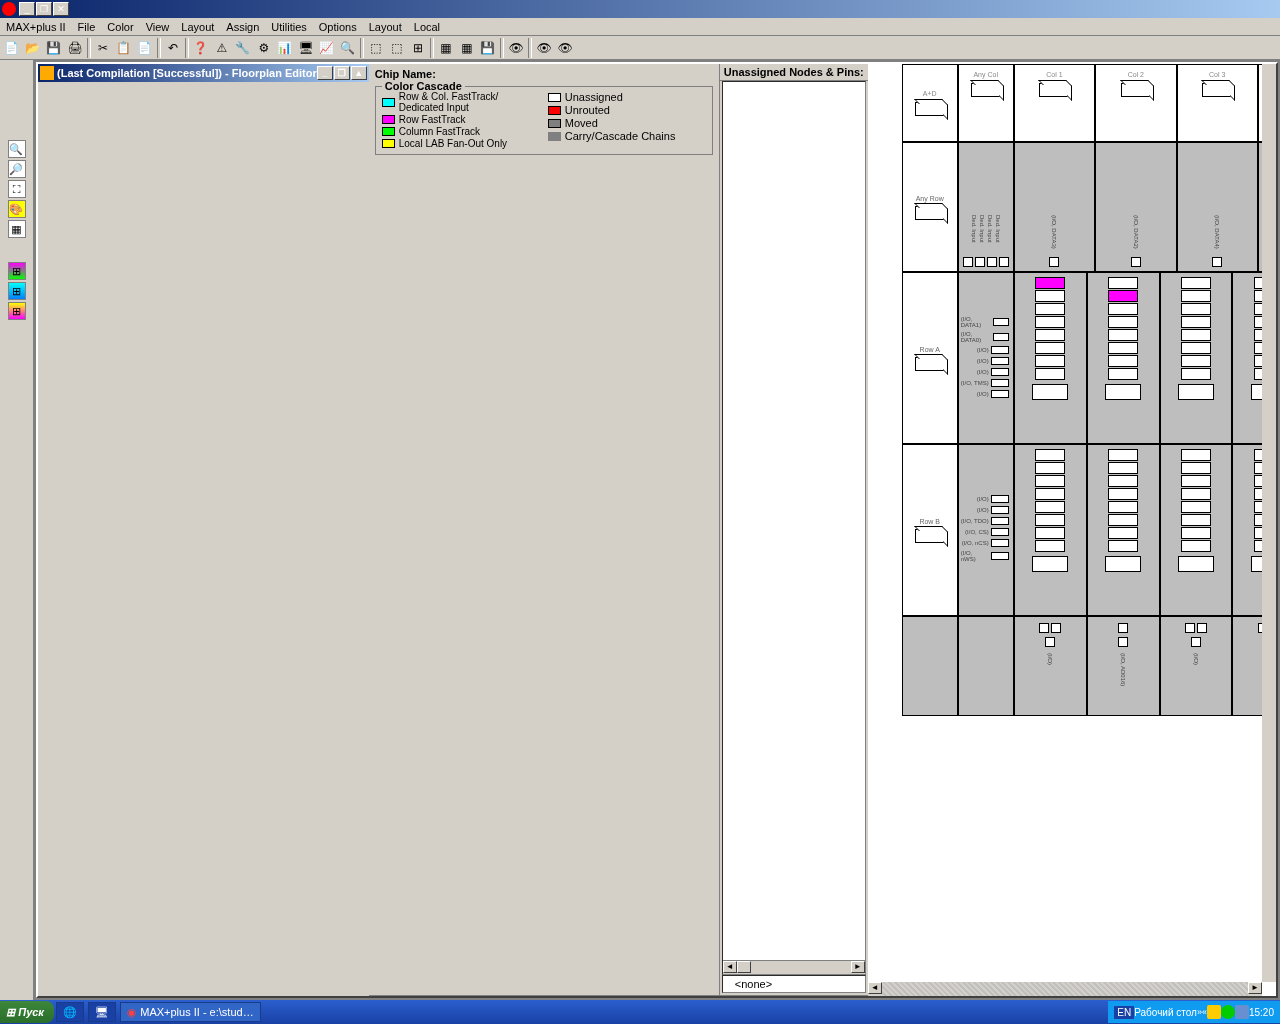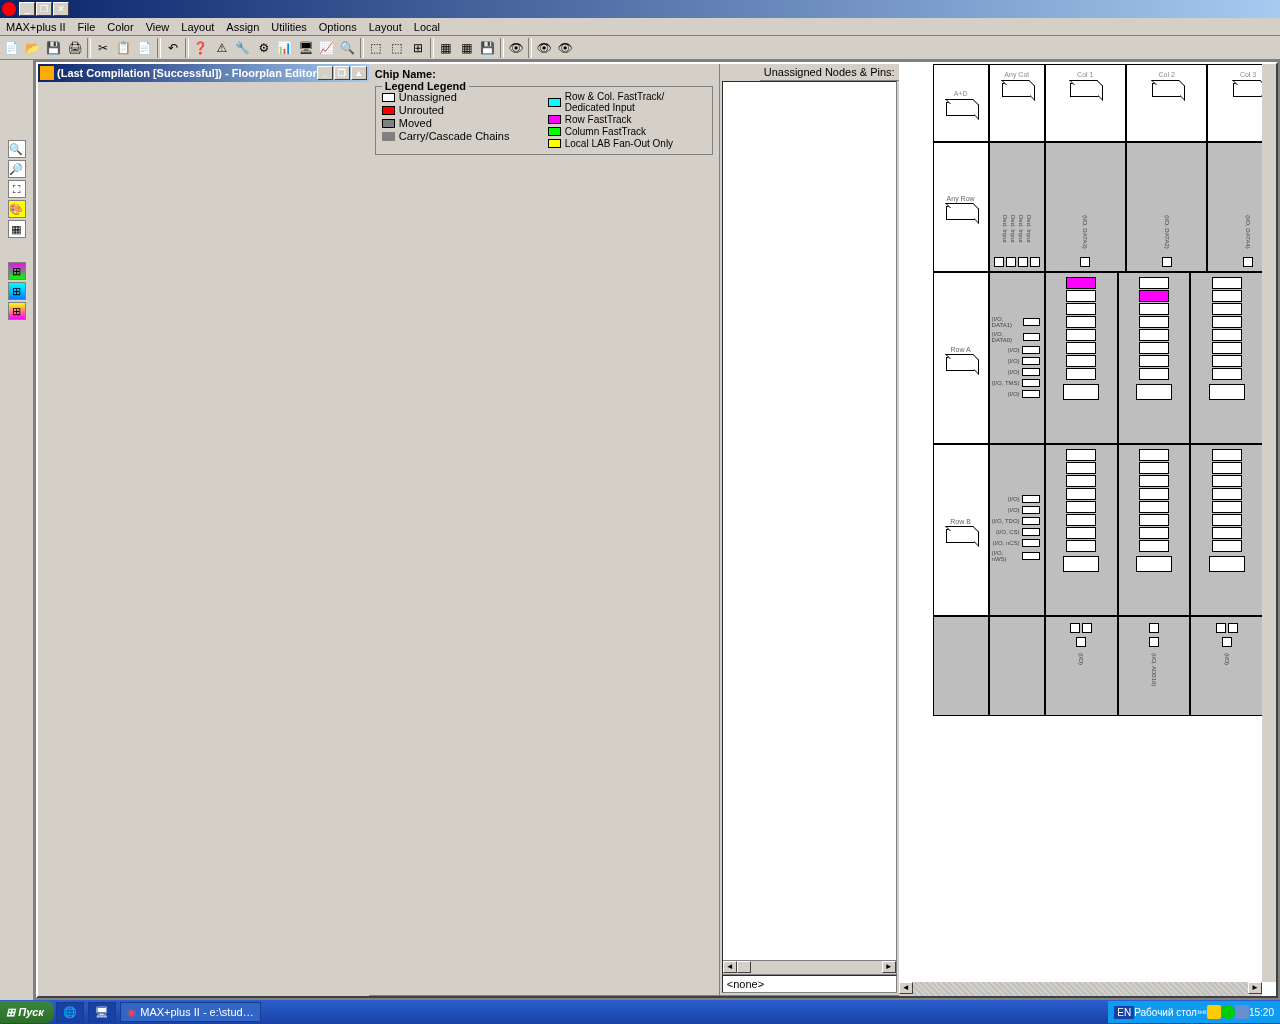--- a/index.html
+++ b/index.html
@@ -45,25 +45,25 @@
 
 .legend { border:1px solid #808080; padding:4px 6px; position:relative; }
 .legend .title { position:absolute; top:-7px; left:6px; background:#d4d0c8; padding:0 3px; font-weight:bold; font-size:11px; }
 .legendcols { display:flex; gap:8px; }
 .legendcol { flex:1; }
 .legrow { display:flex; align-items:center; gap:4px; margin-bottom:1px; font-size:11px; }
 .sw { width:13px; height:9px; border:1px solid #000; flex-shrink:0; }
 .sw.arrow { border:none; width:13px; height:9px; position:relative; background:#808080; }
 
 .rightconfig { flex:1; display:flex; flex-direction:column; border-left:1px solid #808080; }
-.rchdr { background:#d4d0c8; border-bottom:1px solid #808080; padding:2px 4px; font-weight:normal; font-size:11px;margin-left:40px; }
+.rchdr { background:#d4d0c8; border-bottom:1px solid #808080; padding:2px 4px; font-weight:bold; font-size:11px; }
 .rcbody { flex:1; background:#fff; border:1px inset #808080; margin:0 2px; min-height:50px; position:relative; }
 .rcbody .hscroll { position:absolute; bottom:0; left:0; right:0; height:14px; background:#d4d0c8; border-top:1px solid #808080; display:flex; }
 .sbtn { width:14px; height:12px; background:#d4d0c8; border:1px solid #fff; border-right-color:#404040; border-bottom-color:#404040; font-size:8px; text-align:center; }
-.rcsel { background:#fff; border:1px inset #808080; margin:0 2px 2px; padding:2px 4px; font-size:11px; }
+.rcsel { background:#fff; border:1px inset #808080; margin:0 2px 2px; padding:2px 12px; font-size:11px; }
 
 
 .fpwrap { flex:1; position:relative; overflow:hidden; background:#fff; }
 .fpcanvas { position:absolute; inset:0; overflow:hidden; }
 .fpgrid { background:#b0b0b0; position:absolute; left:34px; top:0; width:1170px; }
 
 
 .fphdrrow { display:flex; background:#bebebe; }
 .fpcornercell { width:56px; background:#fff; border:1px solid #000; }
 .fpcolcell { flex:1; background:#fff; border:1px solid #000; padding:6px 4px 8px; text-align:center; position:relative; }
@@ -201,56 +201,56 @@
         <div class="winbtn">▲</div>
       </div>
     </div>
 
     <div class="configarea">
       <div class="leftconfig">
         <div class="chiprow">
           <label>Chip Name:</label>
         </div>
         <div class="legend">
-          <span class="title">Legend Legend</span>
+          <span class="title">Color Cascade</span>
           <div class="legendcols">
+            <div class="legendcol" id="leg-right">
+                <div class="legrow">
+                  <div class="sw" style="background: rgb(0, 255, 255);"></div>
+                  <span style="font-size: 10px;">Row &amp; Col. FastTrack/ Dedicated Input</span>
+                </div>
+                <div class="legrow">
+                  <div class="sw" style="background: rgb(255, 0, 255);"></div>
+                  <span style="font-size: 10px;">Row FastTrack</span>
+                </div>
+                <div class="legrow">
+                  <div class="sw" style="background: rgb(0, 255, 0);"></div>
+                  <span style="font-size: 10px;">Column FastTrack</span>
+                </div>
+                <div class="legrow">
+                  <div class="sw" style="background: rgb(255, 255, 0);"></div>
+                  <span style="font-size: 10px;">Local LAB Fan-Out Only</span>
+                </div>
+              </div>
             <div class="legendcol" id="leg-left">
                 <div class="legrow">
                   <div class="sw" style="background: rgb(255, 255, 255);"></div>
                   <span>Unassigned</span>
                 </div>
                 <div class="legrow">
                   <div class="sw" style="background: rgb(255, 0, 0);"></div>
                   <span>Unrouted</span>
                 </div>
                 <div class="legrow">
                   <div class="sw" style="background: rgb(128, 128, 128);"></div>
                   <span>Moved</span>
                 </div>
                 <div class="legrow">
                   <div class="sw arrow"></div>
                   <span>Carry/Cascade Chains</span>
-                </div>
-              </div>
-            <div class="legendcol" id="leg-right">
-                <div class="legrow">
-                  <div class="sw" style="background: rgb(0, 255, 255);"></div>
-                  <span style="font-size: 10px;">Row &amp; Col. FastTrack/ Dedicated Input</span>
-                </div>
-                <div class="legrow">
-                  <div class="sw" style="background: rgb(255, 0, 255);"></div>
-                  <span style="font-size: 10px;">Row FastTrack</span>
-                </div>
-                <div class="legrow">
-                  <div class="sw" style="background: rgb(0, 255, 0);"></div>
-                  <span style="font-size: 10px;">Column FastTrack</span>
-                </div>
-                <div class="legrow">
-                  <div class="sw" style="background: rgb(255, 255, 0);"></div>
-                  <span style="font-size: 10px;">Local LAB Fan-Out Only</span>
                 </div>
               </div>
           </div>
         </div>
       </div>
       <div class="rightconfig">
         <div class="rchdr">Unassigned Nodes &amp; Pins:</div>
         <div class="rcbody">
           <div class="hscroll">
               <div class="sbtn">◄</div>

